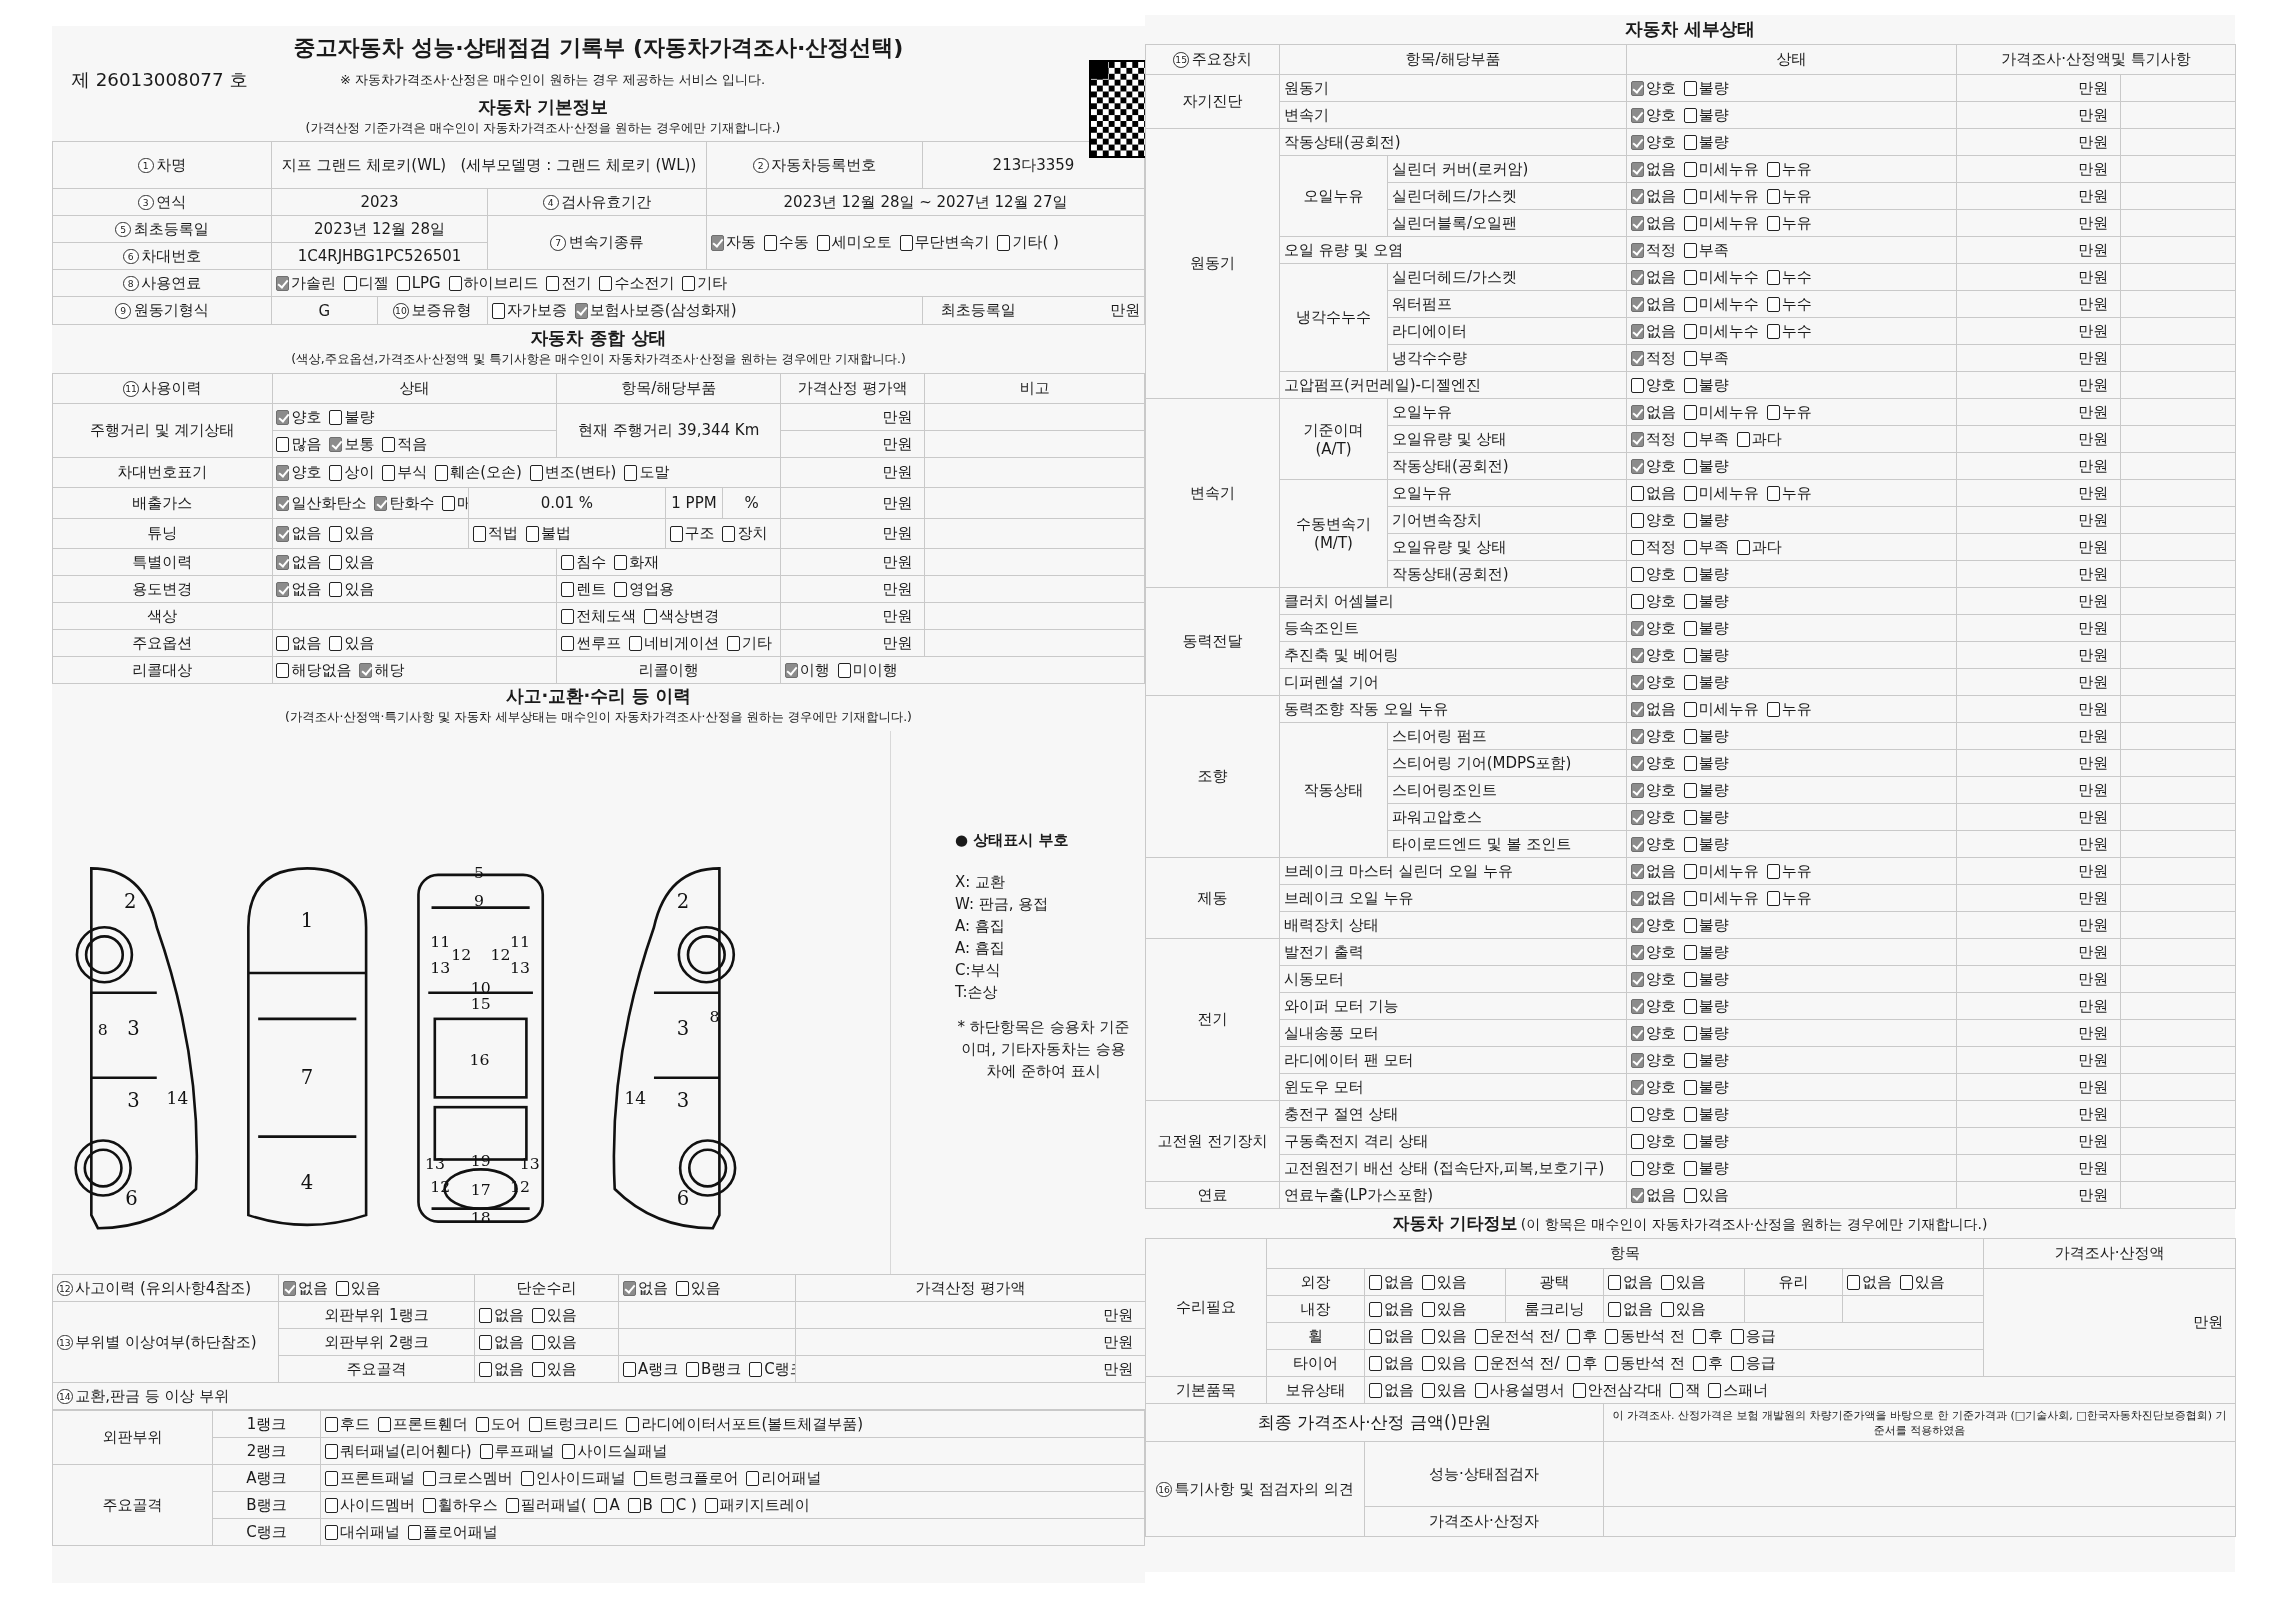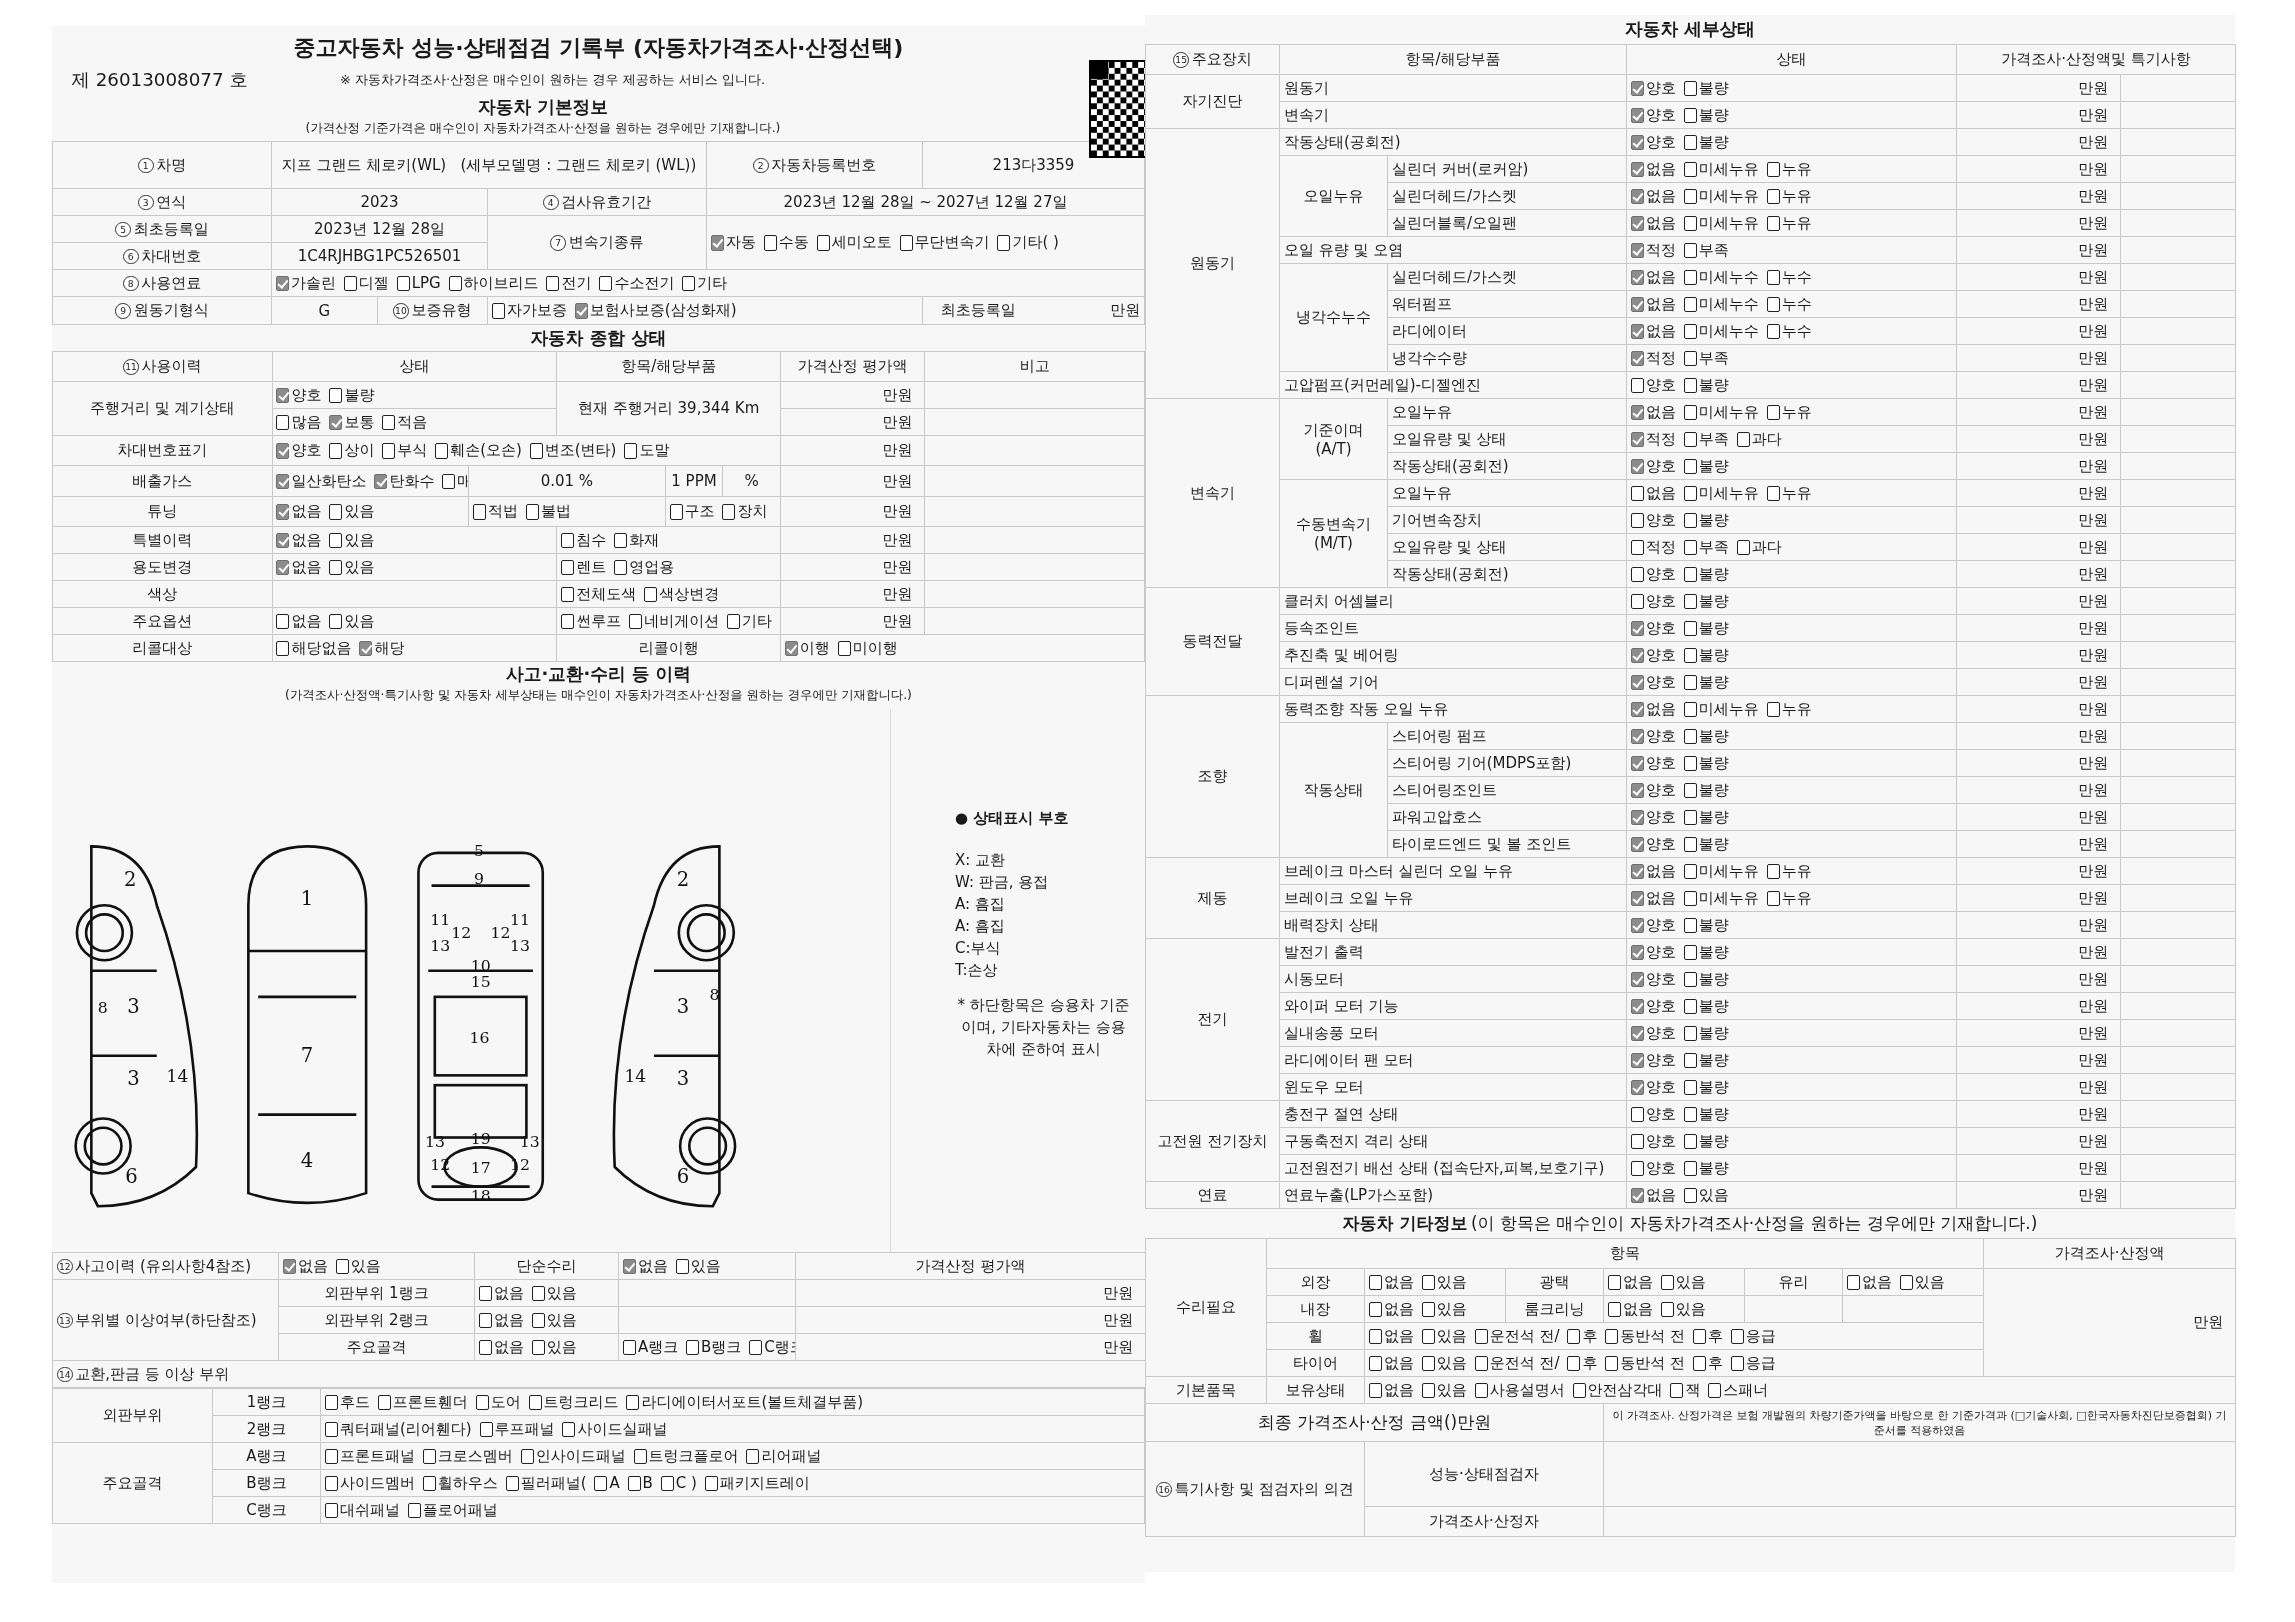--- a/index.html
+++ b/index.html
@@ -96,20 +96,21 @@
                   <td style="border:0;text-align:right">만원</td>
                 </tr>
               </tbody>
             </table>
           </td>
   </tr>
  </tbody>
     </table>
 
  <div class="sectitle" style="height:26px;line-height:26px">자동차 종합 상태</div>
+ <div class="note" style="height:22px">(색상,주요옵션,가격조사·산정액 및 특기사항은 매수인이 자동차가격조사·산정을 원하는 경우에만 기재합니다.)</div>
  <table id="overall">
   <colgroup>
         <col style="width:219px">
         <col style="width:196px">
         <col style="width:88px">
         <col style="width:108px">
         <col style="width:115px">
         <col style="width:144px">
         <col style="width:219px">
       </colgroup>
@@ -639,21 +640,21 @@
         </tr>
         <tr class="h42">
           <td rowspan="1" style="white-space:normal">연료</td>
           <td colspan="2" class="left">연료누출(LP가스포함)</td>
           <td class="left"><span class="cb"><span class="box on"></span>없음</span><span class="cb"><span class="box"></span>있음</span></td>
           <td class="right">만원</td>
           <td></td>
         </tr>
       </tbody>
     </table>
- <div style="height:29px;line-height:29px;text-align:center"><b style="font-size:17px">자동차 기타정보</b> <span style="font-size:17px">(이 항목은 매수인이 자동차가격조사·산정을 원하는 경우에만 기재합니다.)</span></div>
+ <div style="height:29px;line-height:29px;text-align:center"><b style="font-size:17px">자동차 기타정보</b> <span style="font-size:14px">(이 항목은 매수인이 자동차가격조사·산정을 원하는 경우에만 기재합니다.)</span></div>
  <table id="other">
       <colgroup>
         <col style="width:121px">
         <col style="width:98px">
         <col style="width:141px">
         <col style="width:98px">
         <col style="width:141px">
         <col style="width:98px">
         <col style="width:141px">
         <col style="width:252px">

